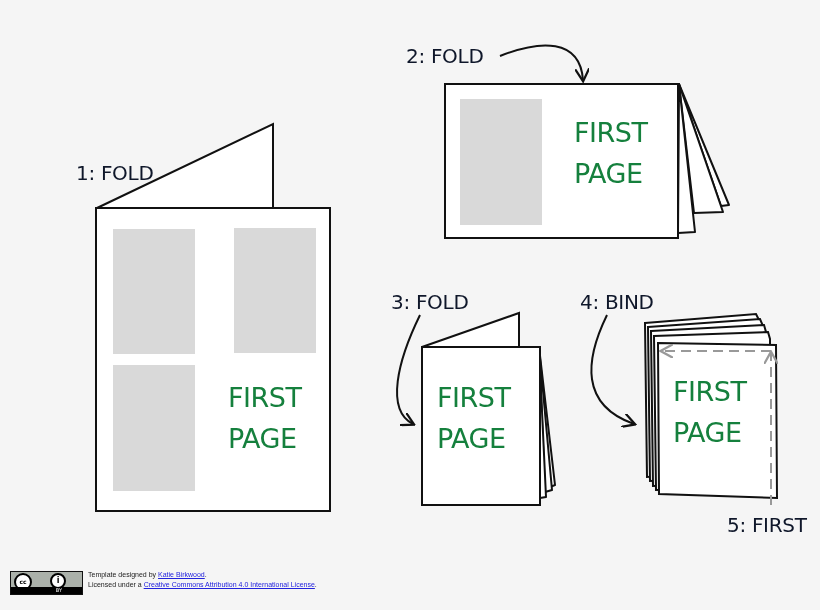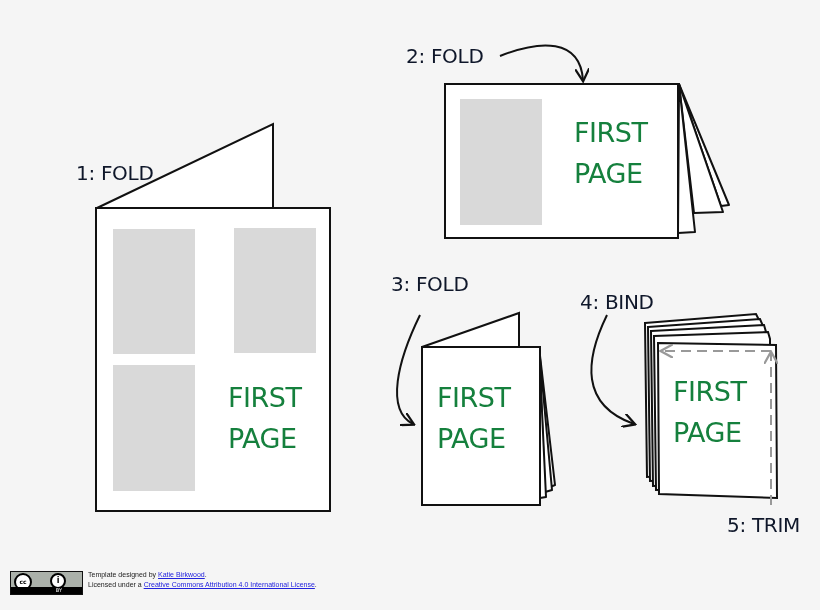--- a/index.html
+++ b/index.html
@@ -67,23 +67,23 @@
   </g>
 
   <g>
     <path d="M771,505 L771,353" fill="none" stroke="#999" stroke-width="2" stroke-dasharray="10,6" marker-end="url(#ahg)"></path>
     <path d="M771,351 L662,351" fill="none" stroke="#999" stroke-width="2" stroke-dasharray="10,6" marker-end="url(#ahg)"></path>
   </g>
 </svg>
 
 <div class="lbl" style="left:54px; top:161px;margin-left:22px;">1: FOLD</div>
 <div class="lbl" style="left:406px; top:44px;">2: FOLD</div>
-<div class="lbl" style="left:391px; top:272px;">3: FOLD</div>
+<div class="lbl" style="left:391px; top:290px;">3: FOLD</div>
 <div class="lbl" style="left:580px; top:290px;">4: BIND</div>
-<div class="lbl" style="left:727px; top:513px;">5: TRIM</div>
+<div class="lbl" style="left:727px; top:513px;">5: FIRST</div>
 
 <div class="pt" style="left:228px; top:377px;"><div>FIRST</div><div>PAGE</div></div>
 <div class="pt" style="left:574px; top:112px;"><div>FIRST</div><div>PAGE</div></div>
 <div class="pt" style="left:437px; top:377px;"><div>FIRST</div><div>PAGE</div></div>
 <div class="pt" style="left:673px; top:371px;"><div>FIRST</div><div>PAGE</div></div>
 
 <div class="footer">
   <div class="cc-badge">
     <div class="cc">cc</div>
     <div class="by">i</div>

